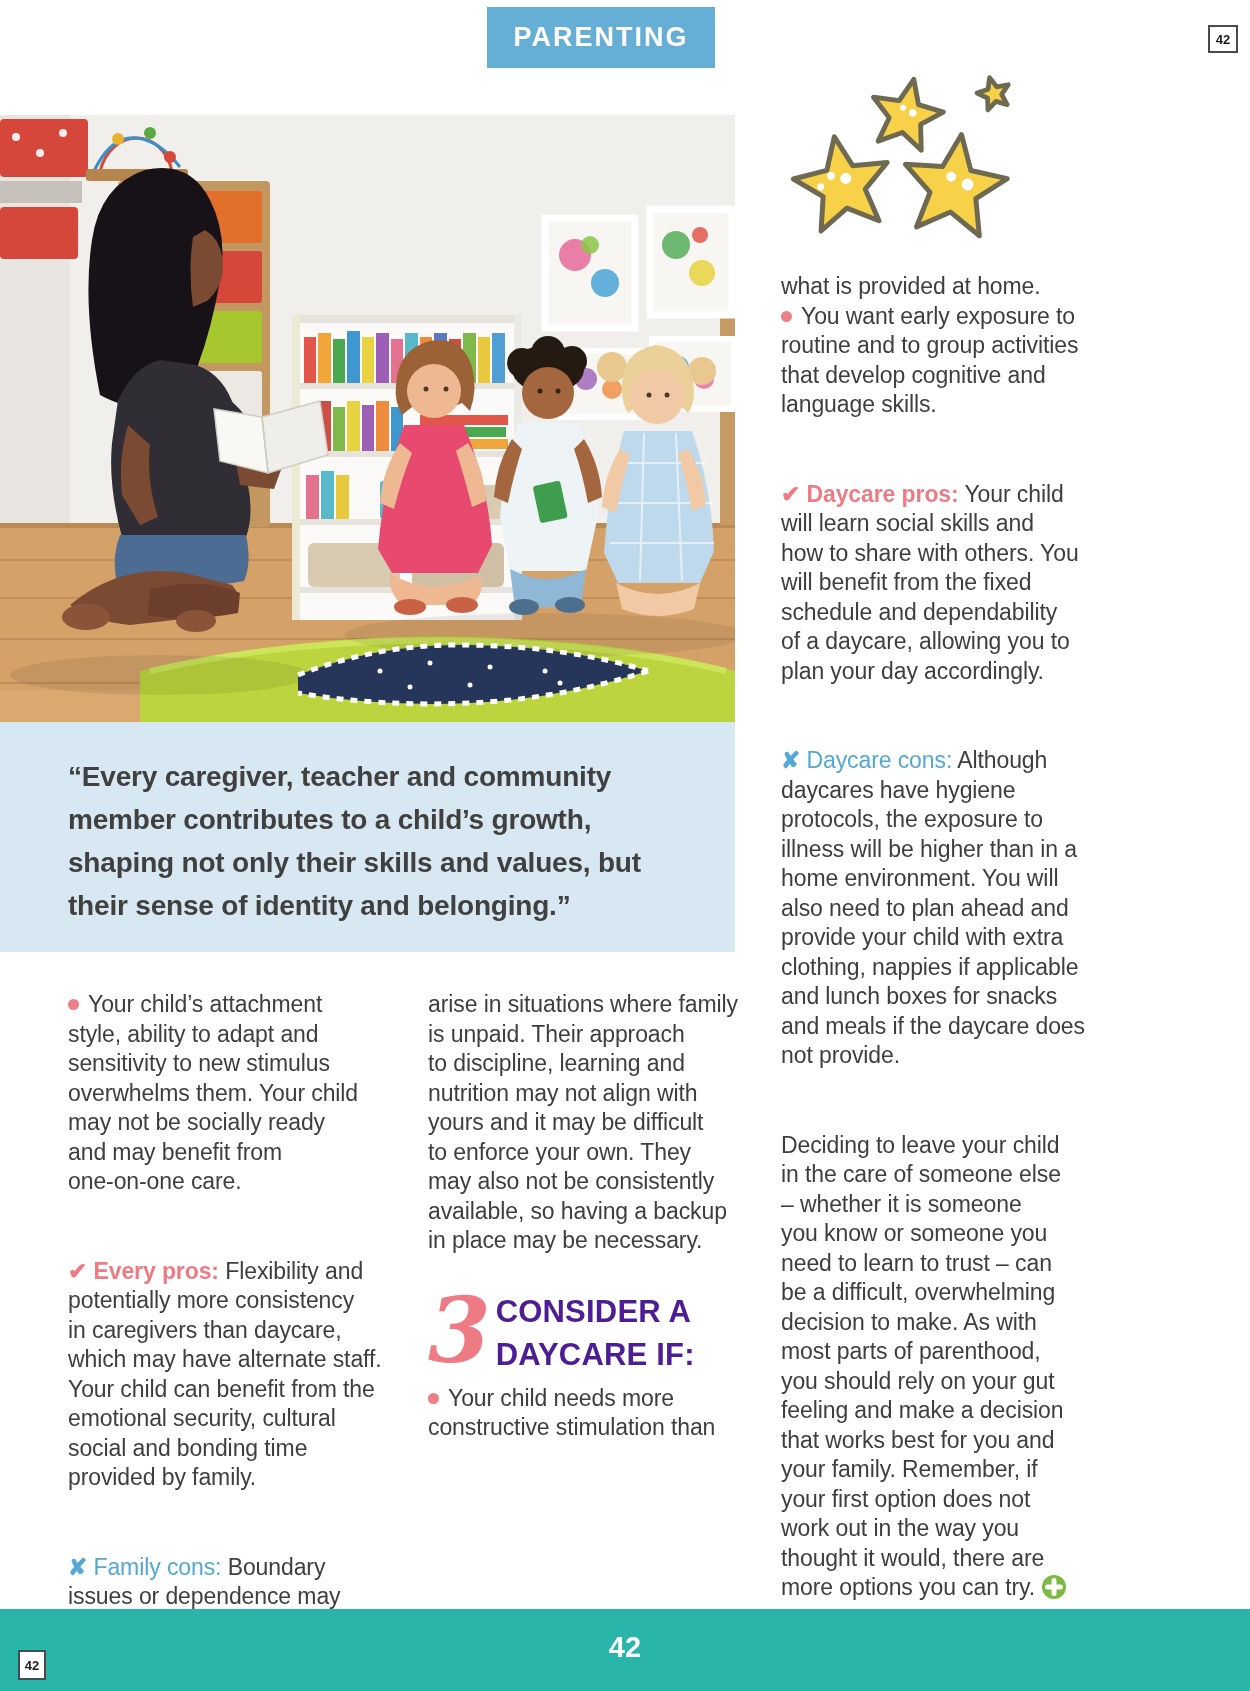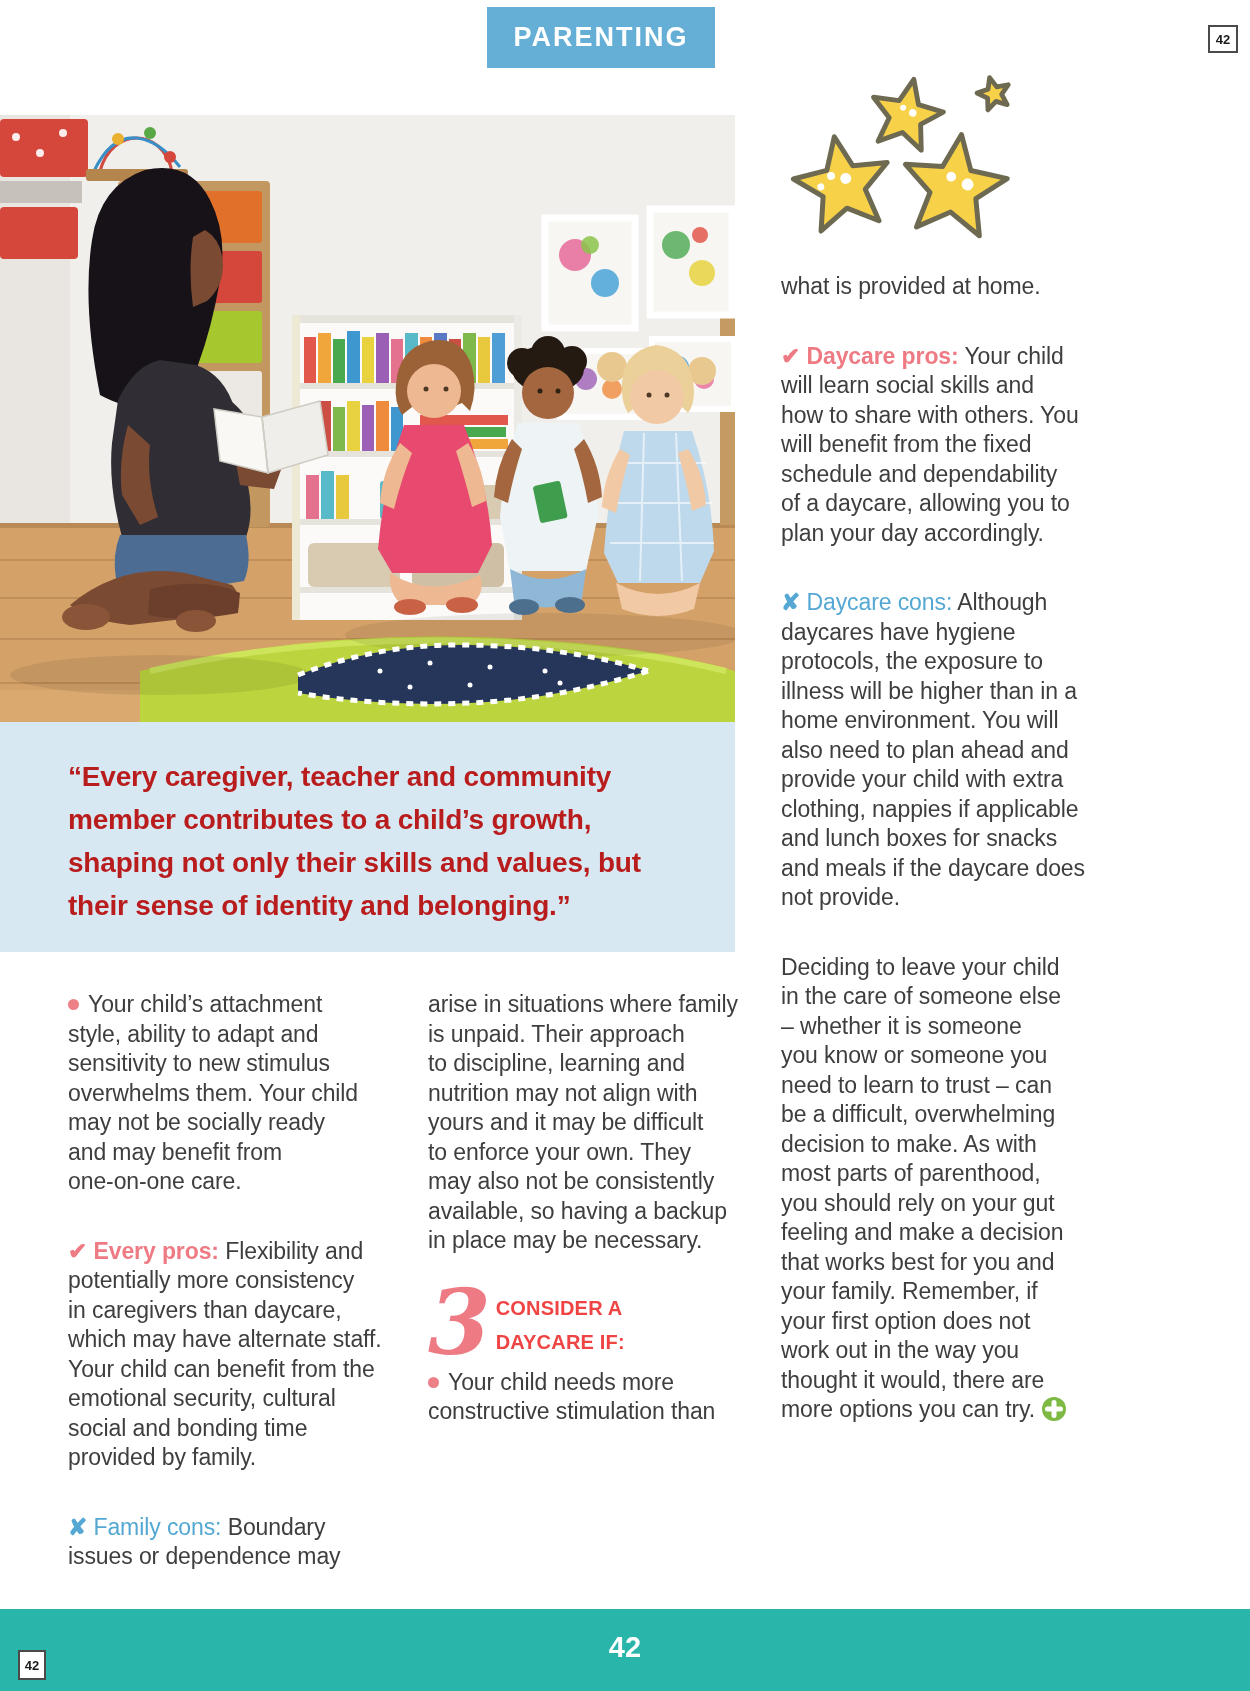--- a/index.html
+++ b/index.html
@@ -19,42 +19,42 @@
 
   
   .photo{position:absolute;left:0;top:115px;width:735px;height:607px;overflow:hidden;}
   .photo svg{display:block;}
 
   
   .stars{position:absolute;left:788px;top:64px;width:300px;height:178px;}
 
   
   .quote-box{position:absolute;left:0;top:722px;width:735px;height:230px;background:#d8e8f3;}
-  .quote-text{position:absolute;left:68px;top:33px;color:#b91c1c;font-weight:bold;
+  .quote-text{position:absolute;left:68px;top:33px;color:#404040;font-weight:bold;
               font-size:28px;line-height:43px;letter-spacing:-0.2px;white-space:pre;}
 
   
   .col{position:absolute;width:352px;}
   .col-left{left:68px;top:990px;}
   .col-mid{left:428px;top:990px;}
   .col-right{left:781px;top:272px;width:330px;}
   .para{margin:0;font-size:23px;line-height:29.5px;color:#3e3e3e;letter-spacing:-0.1px;}
-  .gap{margin-top:40px;}
+  .gap{margin-top:60px;}
   .pre{white-space:pre;}
   .label-pink{color:#ee7b84;font-weight:bold;}
   .label-blue{color:#54a8d3;font-weight:normal;}
   .check{color:#ee7b84;font-weight:bold;}
   .cross{color:#54a8d3;font-weight:bold;}
   .dot{display:inline-block;width:11px;height:11px;border-radius:50%;background:#ed7f86;
        margin-right:9px;transform:translateY(-2px);}
 
   .section-heading{display:flex;align-items:center;margin-top:34px;margin-bottom:8px;}
   .big-num{font-family:"DejaVu Serif",serif;font-style:italic;font-weight:bold;font-size:90px;
            line-height:70px;color:#ee7b84;margin-right:5px;transform:translateY(-3px);}
-  .section-title{color:#ef4444;font-weight:bold;font-size:20px;line-height:34px;letter-spacing:0.2px;}
+  .section-title{color:#4c1d95;font-weight:bold;font-size:31px;line-height:43px;letter-spacing:0.2px;}
 
   .plus-icon{display:inline-block;vertical-align:-5px;margin-left:6px;}
 
   
   .footer{position:absolute;left:0;top:1609px;width:1250px;height:82px;background:#2ab5ab;}
   .footer-num{position:absolute;left:0;width:1250px;top:22px;text-align:center;color:#ffffff;
               font-weight:bold;font-size:29px;}
 </style>
 </head>
 <body>
@@ -349,20 +349,24 @@
       <span class="big-num">3</span>
       <span class="section-title pre">CONSIDER A
 DAYCARE IF:</span>
     </div>
     <p class="para"><span class="dot"></span><span class="pre">Your child needs more
 constructive stimulation than</span></p>
   </div>
 
   <div class="col col-right">
     <p class="para"><span class="pre">what is provided at home.</span></p>
+    <p class="para"><span class="dot"></span><span class="pre">You want early exposure to
+routine and to group activities
+that develop cognitive and
+language skills.</span></p>
     <p class="para gap"><span class="check">✔</span> <span class="label-pink">Daycare pros:</span> <span class="pre">Your child
 will learn social skills and
 how to share with others. You
 will benefit from the fixed
 schedule and dependability
 of a daycare, allowing you to
 plan your day accordingly.</span></p>
     <p class="para gap"><span class="cross">✘</span> <span class="label-blue">Daycare cons:</span> <span class="pre">Although
 daycares have hygiene
 protocols, the exposure to

